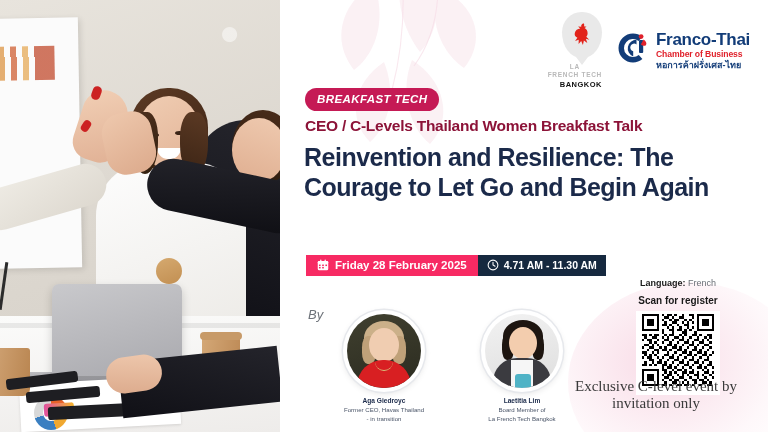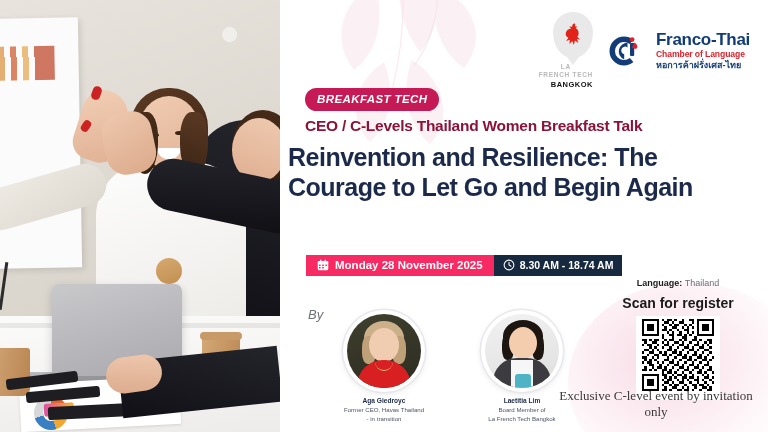--- a/index.html
+++ b/index.html
@@ -104,33 +104,33 @@
 
   
   .logos{position:absolute;right:18px;top:12px;display:flex;align-items:center;gap:14px;}
   .lft{display:flex;flex-direction:column;align-items:flex-end;width:60px;}
   .lft-pin{width:40px;height:46px;border-radius:50% 50% 50% 50%/46% 46% 58% 58%;
     background:#e9e9e9;display:flex;align-items:center;justify-content:center;position:relative;}
   .lft-pin:after{content:"";position:absolute;bottom:-7px;left:50%;transform:translateX(-50%);
     border-left:9px solid transparent;border-right:9px solid transparent;border-top:12px solid #e9e9e9;}
   .lft-t1{font-size:6.5px;letter-spacing:.7px;color:#b9b9b9;font-weight:700;margin-top:5px;line-height:1.25;text-align:center;}
   .lft-t2{font-size:7.5px;letter-spacing:.5px;color:#111;font-weight:800;margin-top:1px;}
-  .ftcc{display:flex;align-items:center;gap:15px;}
+  .ftcc{display:flex;gap:6px;}
   .ftcc-txt{line-height:1;}
   .ftcc-n{font-size:17px;font-weight:800;color:#123c78;letter-spacing:-.3px;}
   .ftcc-s{font-size:8.6px;font-weight:800;color:#e0212b;letter-spacing:-.1px;margin-top:2px;}
   .ftcc-th{font-size:9px;font-weight:700;color:#123c78;margin-top:2px;}
 
   
   .kicker{position:absolute;left:25px;top:88px;background:#c51a55;color:#fff;
     font-size:11.5px;font-weight:800;font-style:italic;letter-spacing:.4px;
     padding:5px 12px 6px;border-radius:12px;}
   .subtitle{position:absolute;left:25px;top:117px;font-size:15.5px;font-weight:800;
     color:#8c1338;letter-spacing:-.25px;white-space:nowrap;}
-  .title{position:absolute;left:8px;top:142px;width:420px;font-size:25px;font-weight:800;
+  .title{position:absolute;left:24px;top:142px;width:420px;font-size:25px;font-weight:800;
     color:#1b2a4a;line-height:1.21;letter-spacing:-.5px;}
 
   
   .binfo{position:absolute;left:26px;top:255px;}
   .brow1{display:flex;align-items:stretch;}
   .bdate{display:flex;align-items:center;gap:6px;background:#f72a63;color:#fff;
     padding:4px 11px 5px;font-size:11.5px;font-weight:800;}
   .btime{display:flex;align-items:center;gap:5px;background:#16293f;color:#fff;
     padding:4px 9px 5px;font-size:10.5px;font-weight:800;}
   .bloc{display:flex;align-items:center;gap:6px;background:#83888c;color:#fff;
@@ -160,24 +160,24 @@
   .s2 .b{position:absolute;left:8px;top:44px;width:58px;height:34px;border-radius:24px 24px 0 0;background:#3b3b40;}
   .s2 .t{position:absolute;left:26px;top:46px;width:22px;height:32px;background:#f6f6f6;}
   .s2 .c{position:absolute;left:30px;top:60px;width:16px;height:18px;border-radius:3px;background:#4fb3c6;}
   .spk-name{font-size:6.6px;font-weight:800;color:#1b2a4a;margin-top:5px;}
   .spk-role{font-size:6.1px;color:#4a5568;line-height:1.45;margin-top:2px;}
 
   
   .rcol{position:absolute;right:14px;top:278px;width:152px;text-align:center;}
   .lang{font-size:9px;color:#6b7077;}
   .lang b{color:#1a1a1a;font-weight:700;}
-  .scan{font-size:14px;font-weight:800;color:#1a1a1a;margin-top:7px;}
+  .scan{font-size:10px;font-weight:800;color:#1a1a1a;margin-top:7px;}
   .qr{width:78px;height:78px;margin:5px auto 0;background:#fff;padding:3px;}
-  .tagline{position:absolute;right:12px;bottom:12px;width:200px;text-align:center;
-    font-family:"Liberation Serif",serif;font-size:13px;color:#3a3a3a;}
+  .tagline{position:absolute;right:12px;bottom:20px;width:200px;text-align:center;
+    font-family:"Liberation Serif",serif;font-size:15px;color:#3a3a3a;}
 </style>
 </head>
 <body>
 
 <div class="poster">
 
   <div class="photo">
     <div class="ph-wall"></div>
     <div class="ph-board"></div>
     <div class="ph-boardleg"></div>
@@ -254,21 +254,21 @@
       <div class="ftcc">
         <svg width="34" height="34" viewBox="0 0 34 34">
           <path fill="#123c78" d="M17 2.5A14.5 14.5 0 1 0 17 31.5a14.5 14.5 0 0 0 9.4-3.4l-3.6-4.2A9 9 0 1 1 22.6 10l3.7-4.1A14.4 14.4 0 0 0 17 2.5z"></path>
           <path fill="#123c78" d="M20.5 8.8a8.6 8.6 0 0 0-3.3 16.6v-5.1a3.9 3.9 0 1 1 3.3-6.9z"></path>
           <rect x="23" y="9" width="4.2" height="13" rx="1" fill="#123c78"></rect>
           <circle cx="25.1" cy="5.6" r="2.4" fill="#e0212b"></circle>
           <path fill="#e0212b" d="M27.6 8.6c2.3 1.6 3.5 3.9 2.4 5.4-1 1.4-3.3 1-5.2-.5z"></path>
         </svg>
         <div class="ftcc-txt">
           <div class="ftcc-n">Franco-Thai</div>
-          <div class="ftcc-s">Chamber of Language</div>
+          <div class="ftcc-s">Chamber of Business</div>
           <div class="ftcc-th">หอการค้าฝรั่งเศส-ไทย</div>
         </div>
       </div>
     </div>
 
     <div class="kicker">BREAKFAST TECH</div>
     <div class="subtitle">CEO / C-Levels Thailand Women Breakfast Talk</div>
     <div class="title">Reinvention and Resilience: The Courage to Let Go and Begin Again</div>
 
     <div class="binfo">
@@ -278,28 +278,28 @@
             <rect x="1" y="2.5" width="14" height="12.5" rx="2" fill="#fff"></rect>
             <rect x="1" y="2.5" width="14" height="3.6" rx="1.6" fill="#fff"></rect>
             <rect x="2.6" y="7.4" width="2.2" height="2" fill="#f72a63"></rect>
             <rect x="6.9" y="7.4" width="2.2" height="2" fill="#f72a63"></rect>
             <rect x="11.2" y="7.4" width="2.2" height="2" fill="#f72a63"></rect>
             <rect x="2.6" y="10.6" width="2.2" height="2" fill="#f72a63"></rect>
             <rect x="6.9" y="10.6" width="2.2" height="2" fill="#f72a63"></rect>
             <rect x="4.2" y="0.6" width="1.7" height="3.2" rx=".8" fill="#fff"></rect>
             <rect x="10.1" y="0.6" width="1.7" height="3.2" rx=".8" fill="#fff"></rect>
           </svg>
-          <span>Monday 28 November 2025</span>
+          <span>Friday 28 February 2025</span>
         </div>
         <div class="btime">
           <svg width="12" height="12" viewBox="0 0 16 16">
             <circle cx="8" cy="8" r="6.5" fill="none" stroke="#fff" stroke-width="1.4"></circle>
             <path d="M8 4.3V8l2.7 1.7" fill="none" stroke="#fff" stroke-width="1.4" stroke-linecap="round"></path>
           </svg>
-          <span>8.30 AM - 18.74 AM</span>
+          <span>4.71 AM - 11.30 AM</span>
         </div>
       </div>
     </div>
 
     <div class="by">By</div>
 
     <div class="speakers">
       <div class="spk">
         <div class="spk-ring">
           <div class="spk-img s1">
@@ -334,21 +334,21 @@
         <div class="spk-role">
           <div>Board Member of</div>
           <div>La French Tech Bangkok</div>
         </div>
       </div>
     </div>
 
     <div class="rcol">
       <div class="lang">
         <b>Language:</b>
-        <span>Thailand</span>
+        <span>French</span>
       </div>
       <div class="scan">Scan for register</div>
       <div class="qr">
         <svg viewBox="0 0 29 29" width="72" height="72" shape-rendering="crispEdges">
           <rect width="29" height="29" fill="#fff"></rect>
           <g fill="#000">
             <path d="M0 0h7v7H0zM1 1v5h5V1z M2 2h3v3H2z"></path>
             <path d="M22 0h7v7h-7zM23 1v5h5V1z M24 2h3v3h-3z"></path>
             <path d="M0 22h7v7H0zM1 23v5h5v-5z M2 24h3v3H2z"></path>
             <rect x="8" y="0" width="1" height="1"></rect>

